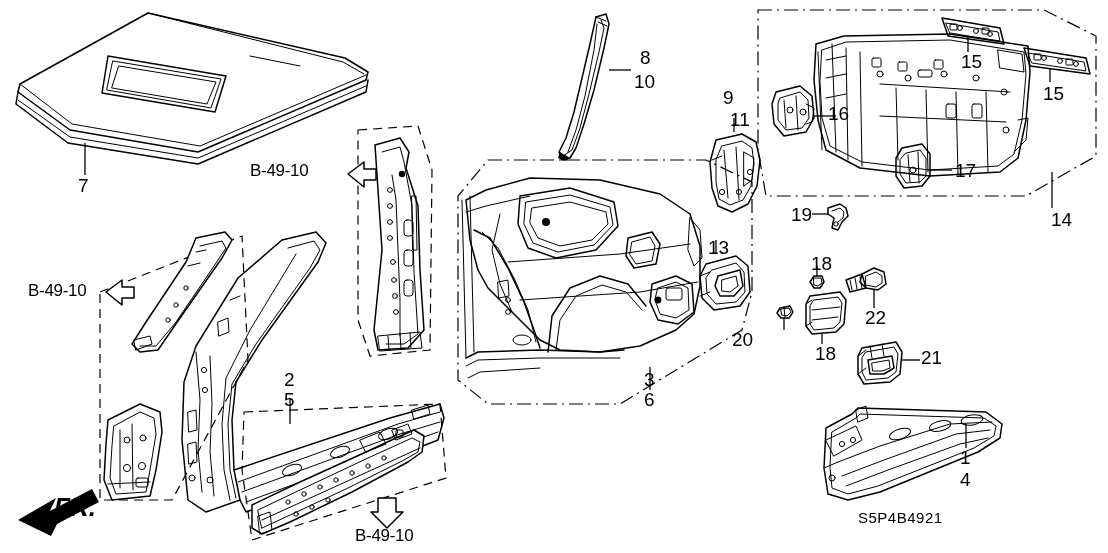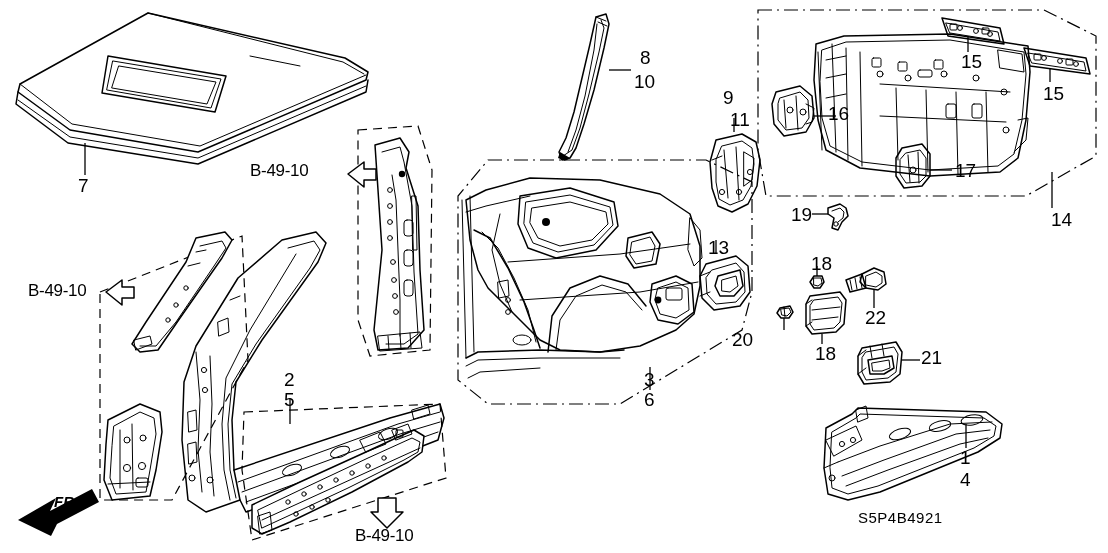--- a/index.html
+++ b/index.html
@@ -5,21 +5,21 @@
   html,body{margin:0;padding:0;background:#fff;}
   body{width:1108px;height:553px;overflow:hidden;
        font-family:"Liberation Sans",sans-serif;color:#000;}
   #stage{position:relative;width:1108px;height:553px;background:#fff;}
   #art{position:absolute;left:0;top:0;width:1108px;height:553px;}
   .lbl{position:absolute;font-family:"Liberation Sans",sans-serif;
        color:#000;white-space:pre;line-height:1.0;}
   .num{font-size:19px;font-weight:400;}
   .ref{font-size:17px;font-weight:400;letter-spacing:-0.3px;}
   .code{font-size:15px;font-weight:400;letter-spacing:0.5px;}
-  .fr{font-size:15px;font-weight:700;font-style:italic;}
+  .fr{font-size:26px;font-weight:700;font-style:italic;}
 </style>
 </head>
 <body>
 
 <div id="stage">
 
 <svg id="art" viewBox="0 0 1108 553">
   <defs>
     <style>
       .s{fill:none;stroke:#000;stroke-width:1.5;stroke-linejoin:round;stroke-linecap:round;}

